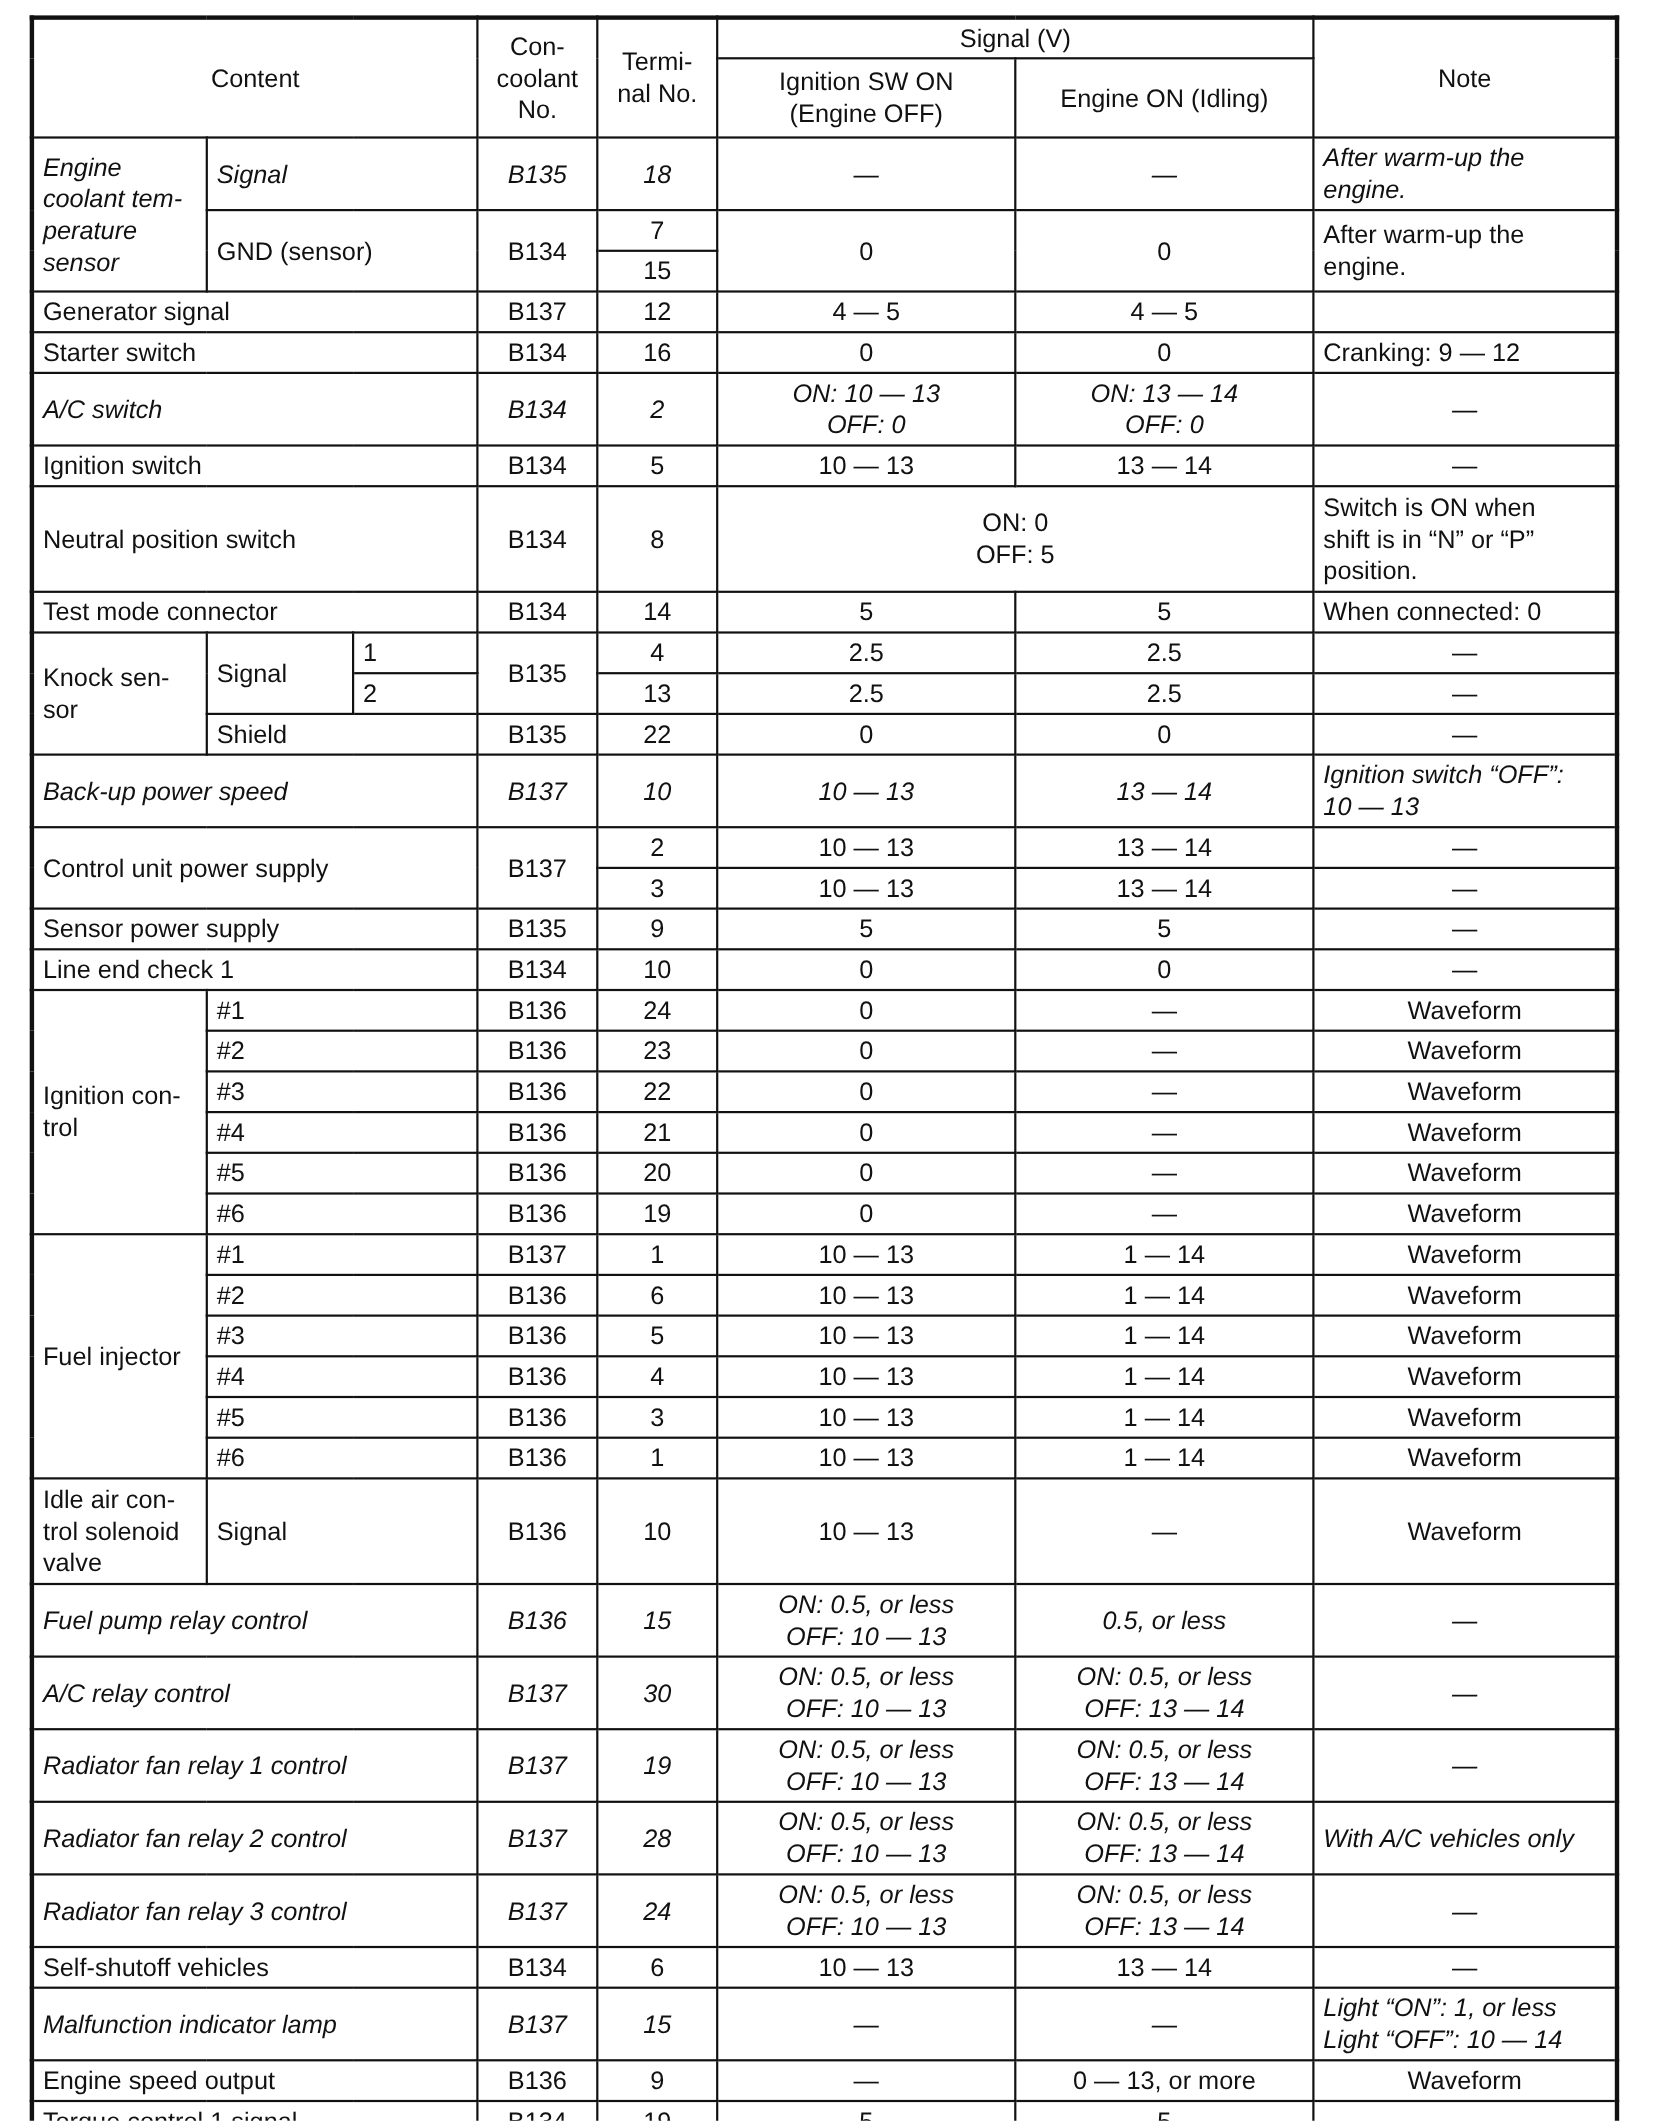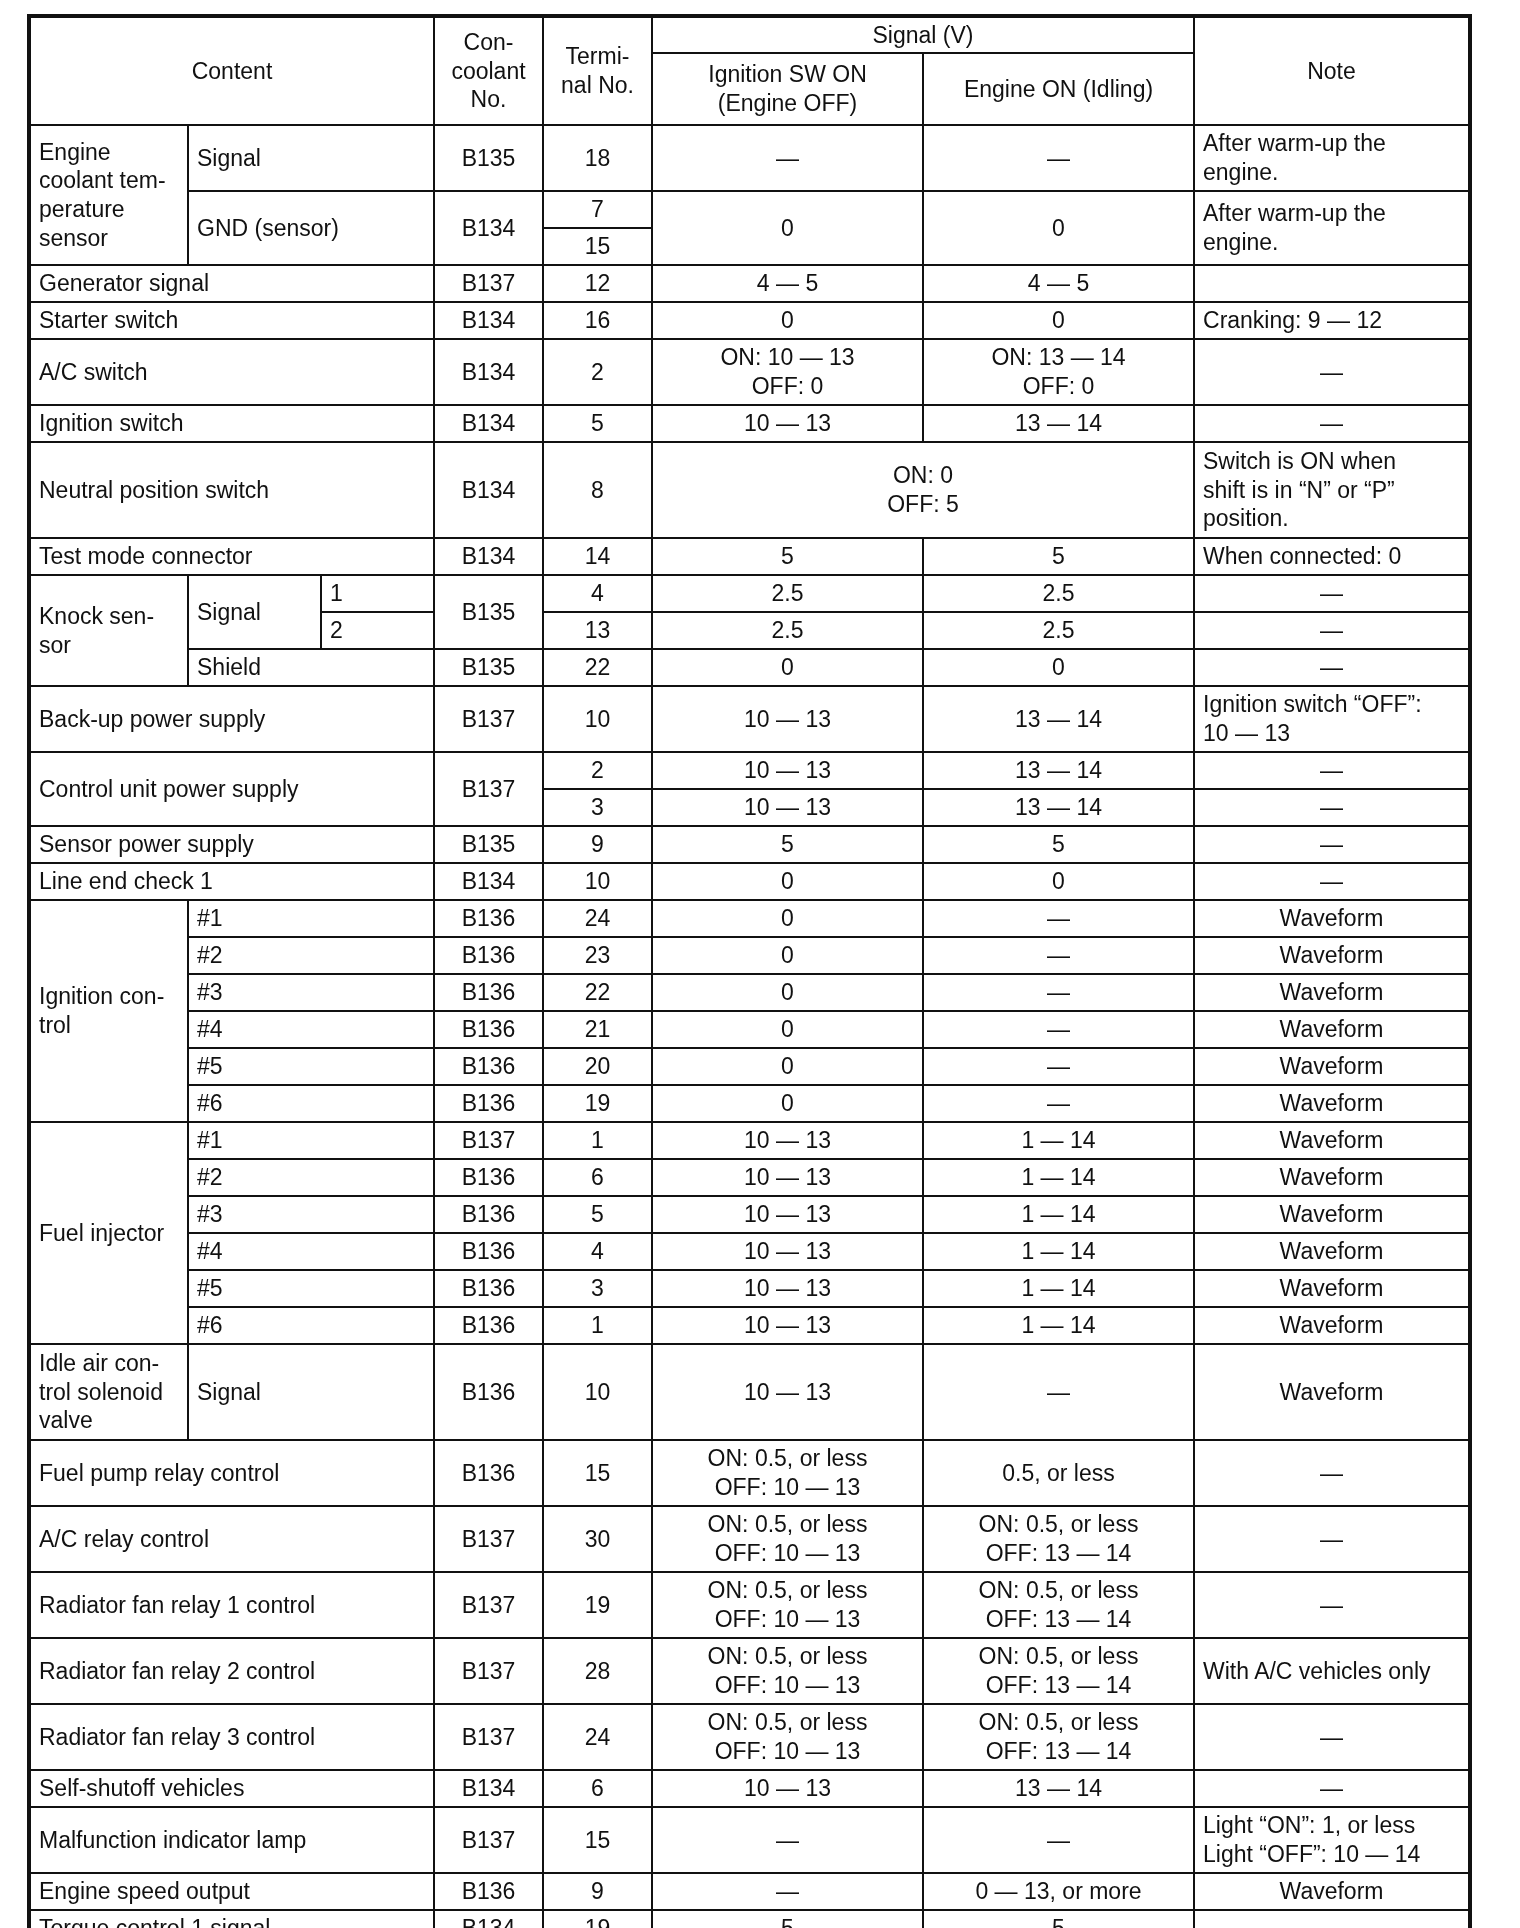--- a/index.html
+++ b/index.html
@@ -7,21 +7,21 @@
          font-family: "Liberation Sans", sans-serif; color: #111; }
   table.sig { position: absolute; left: 27px; top: 14px; width: 1441px;
               border-collapse: collapse; table-layout: fixed;
               border: 4px solid #111; font-size: 23px; line-height: 1.25; }
   table.sig td, table.sig th { border: 2px solid #111; padding: 2px 8px; vertical-align: middle; font-weight: normal; }
   table.sig th { text-align: center; }
   .c { text-align: center; }
   .l { text-align: left; }
   .hdr-bottom th { border-bottom: 4px solid #111; }
   tr.r1 td { height: 31px; }
-  tr.r2 td { height: 60px; }
+  tr.r2 td { height: 60px; font-style: italic; }
   tr.r3 td { height: 90px; }
   .ml { white-space: pre-line; }
 </style>
 </head>
 <body>
 
 <table class="sig">
   <colgroup>
     <col style="width:159px">
       <col style="width:133px">
@@ -153,21 +153,21 @@
     <tr class="r1">
       <td colspan="2" class="l">Shield</td>
       <td class="c">B135</td>
       <td class="c">22</td>
       <td class="c">0</td>
       <td class="c">0</td>
       <td class="c">—</td>
     </tr>
 
     <tr class="r2">
-      <td colspan="3" class="l">Back-up power supply</td>
+      <td colspan="3" class="l">Back-up power speed</td>
       <td class="c">B137</td>
       <td class="c">10</td>
       <td class="c">10 — 13</td>
       <td class="c">13 — 14</td>
       <td class="l ml">Ignition switch “OFF”:
 10 — 13</td>
     </tr>
 
     <tr class="r1">
       <td rowspan="2" colspan="3" class="l">Control unit power supply</td>

